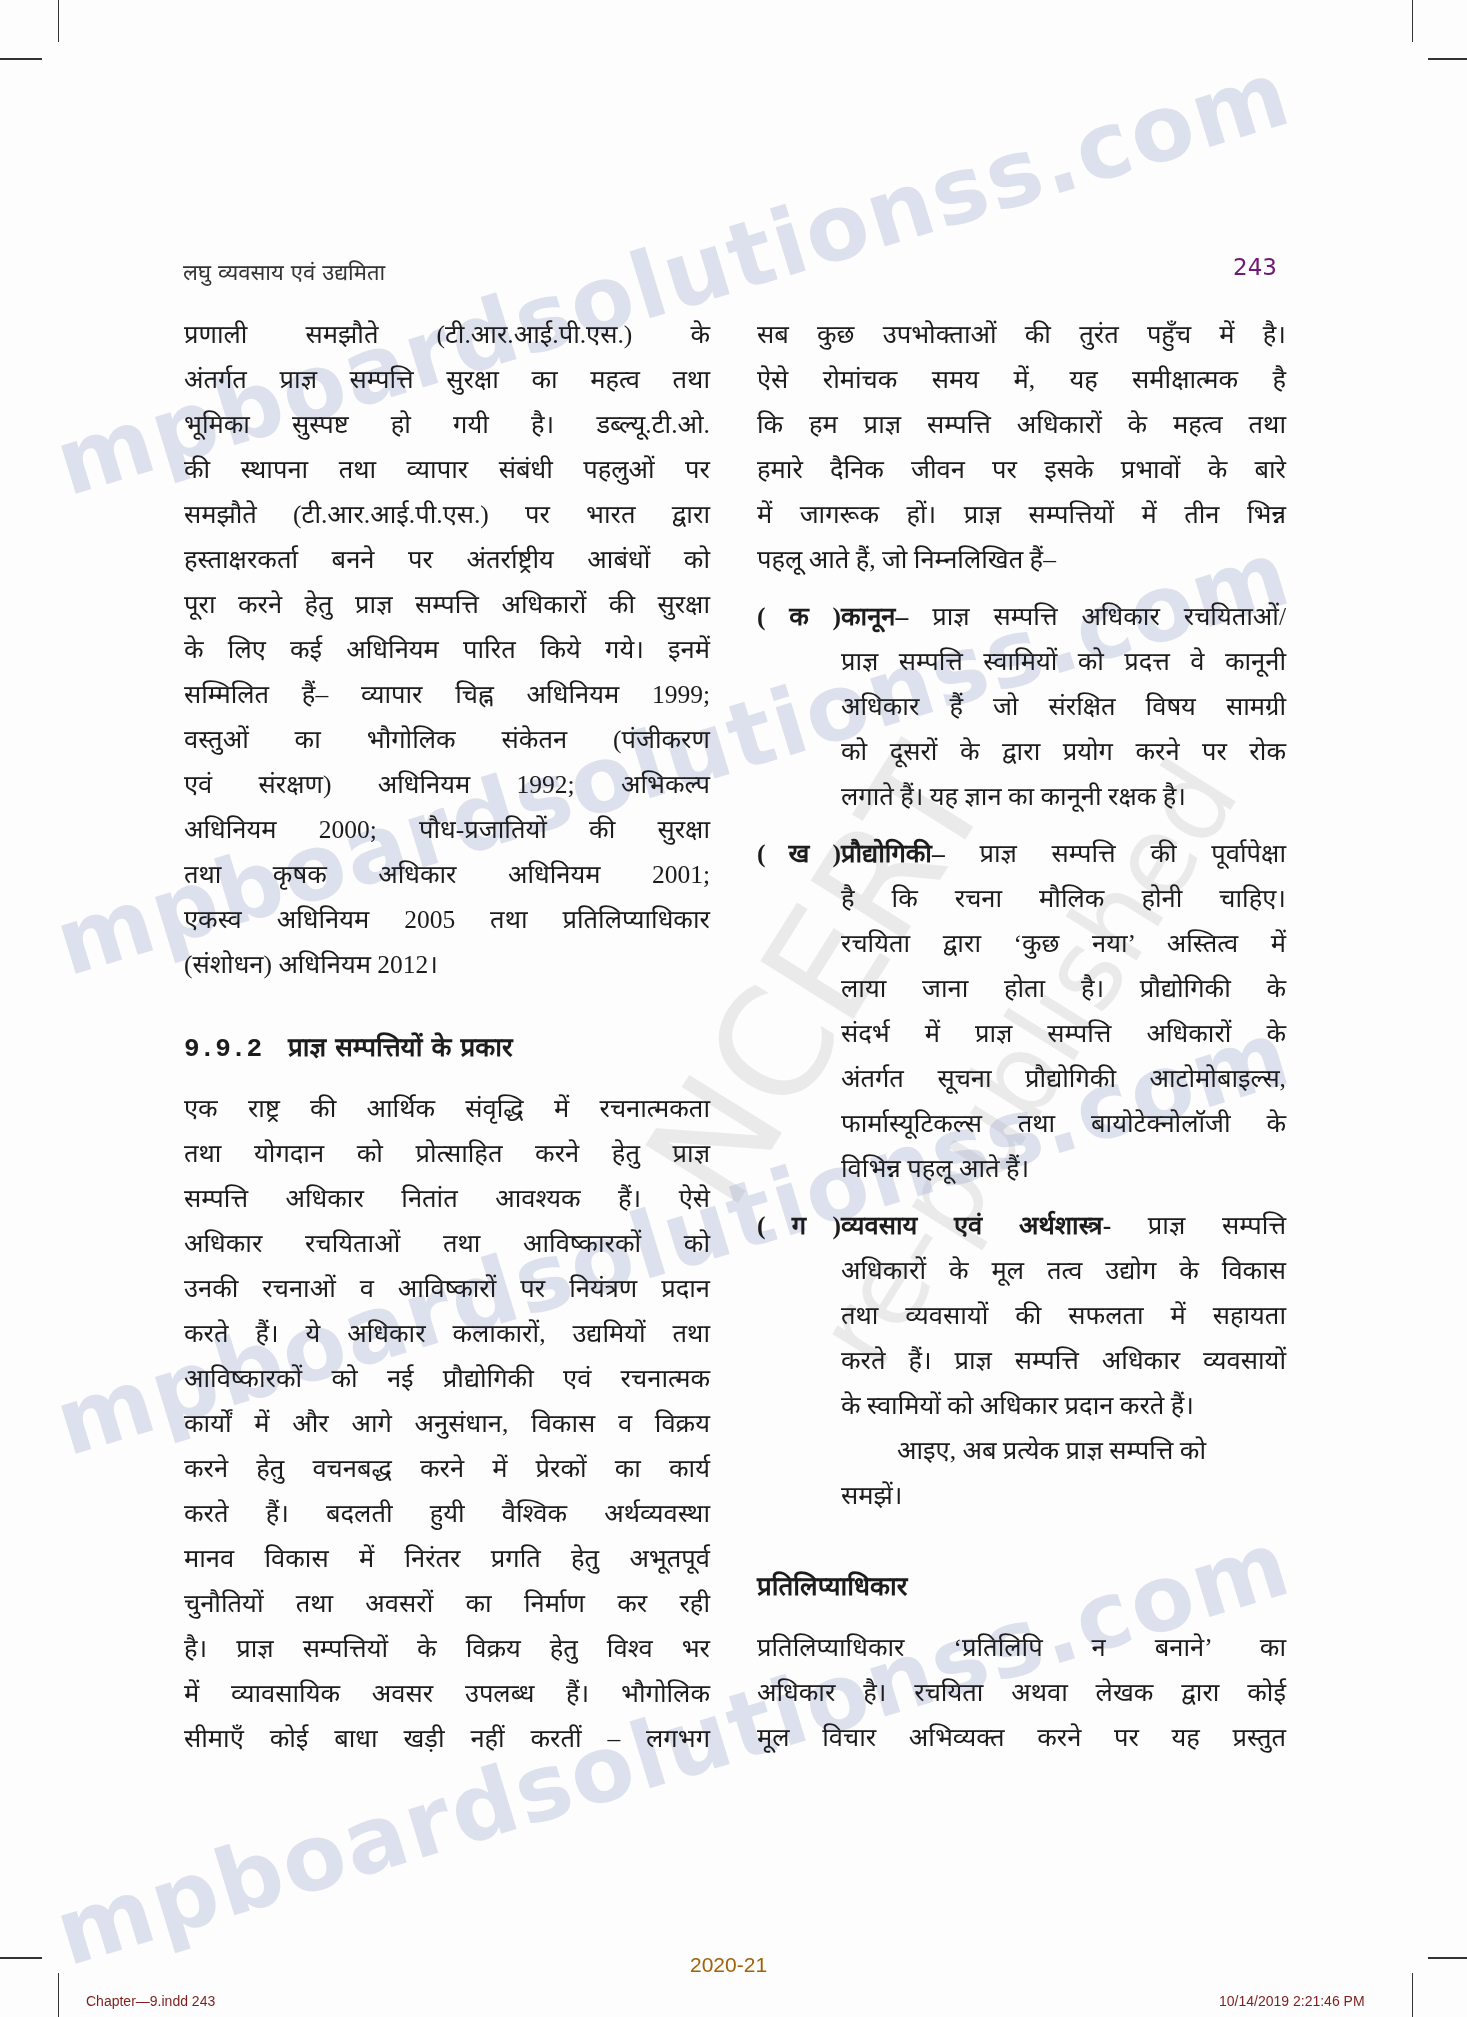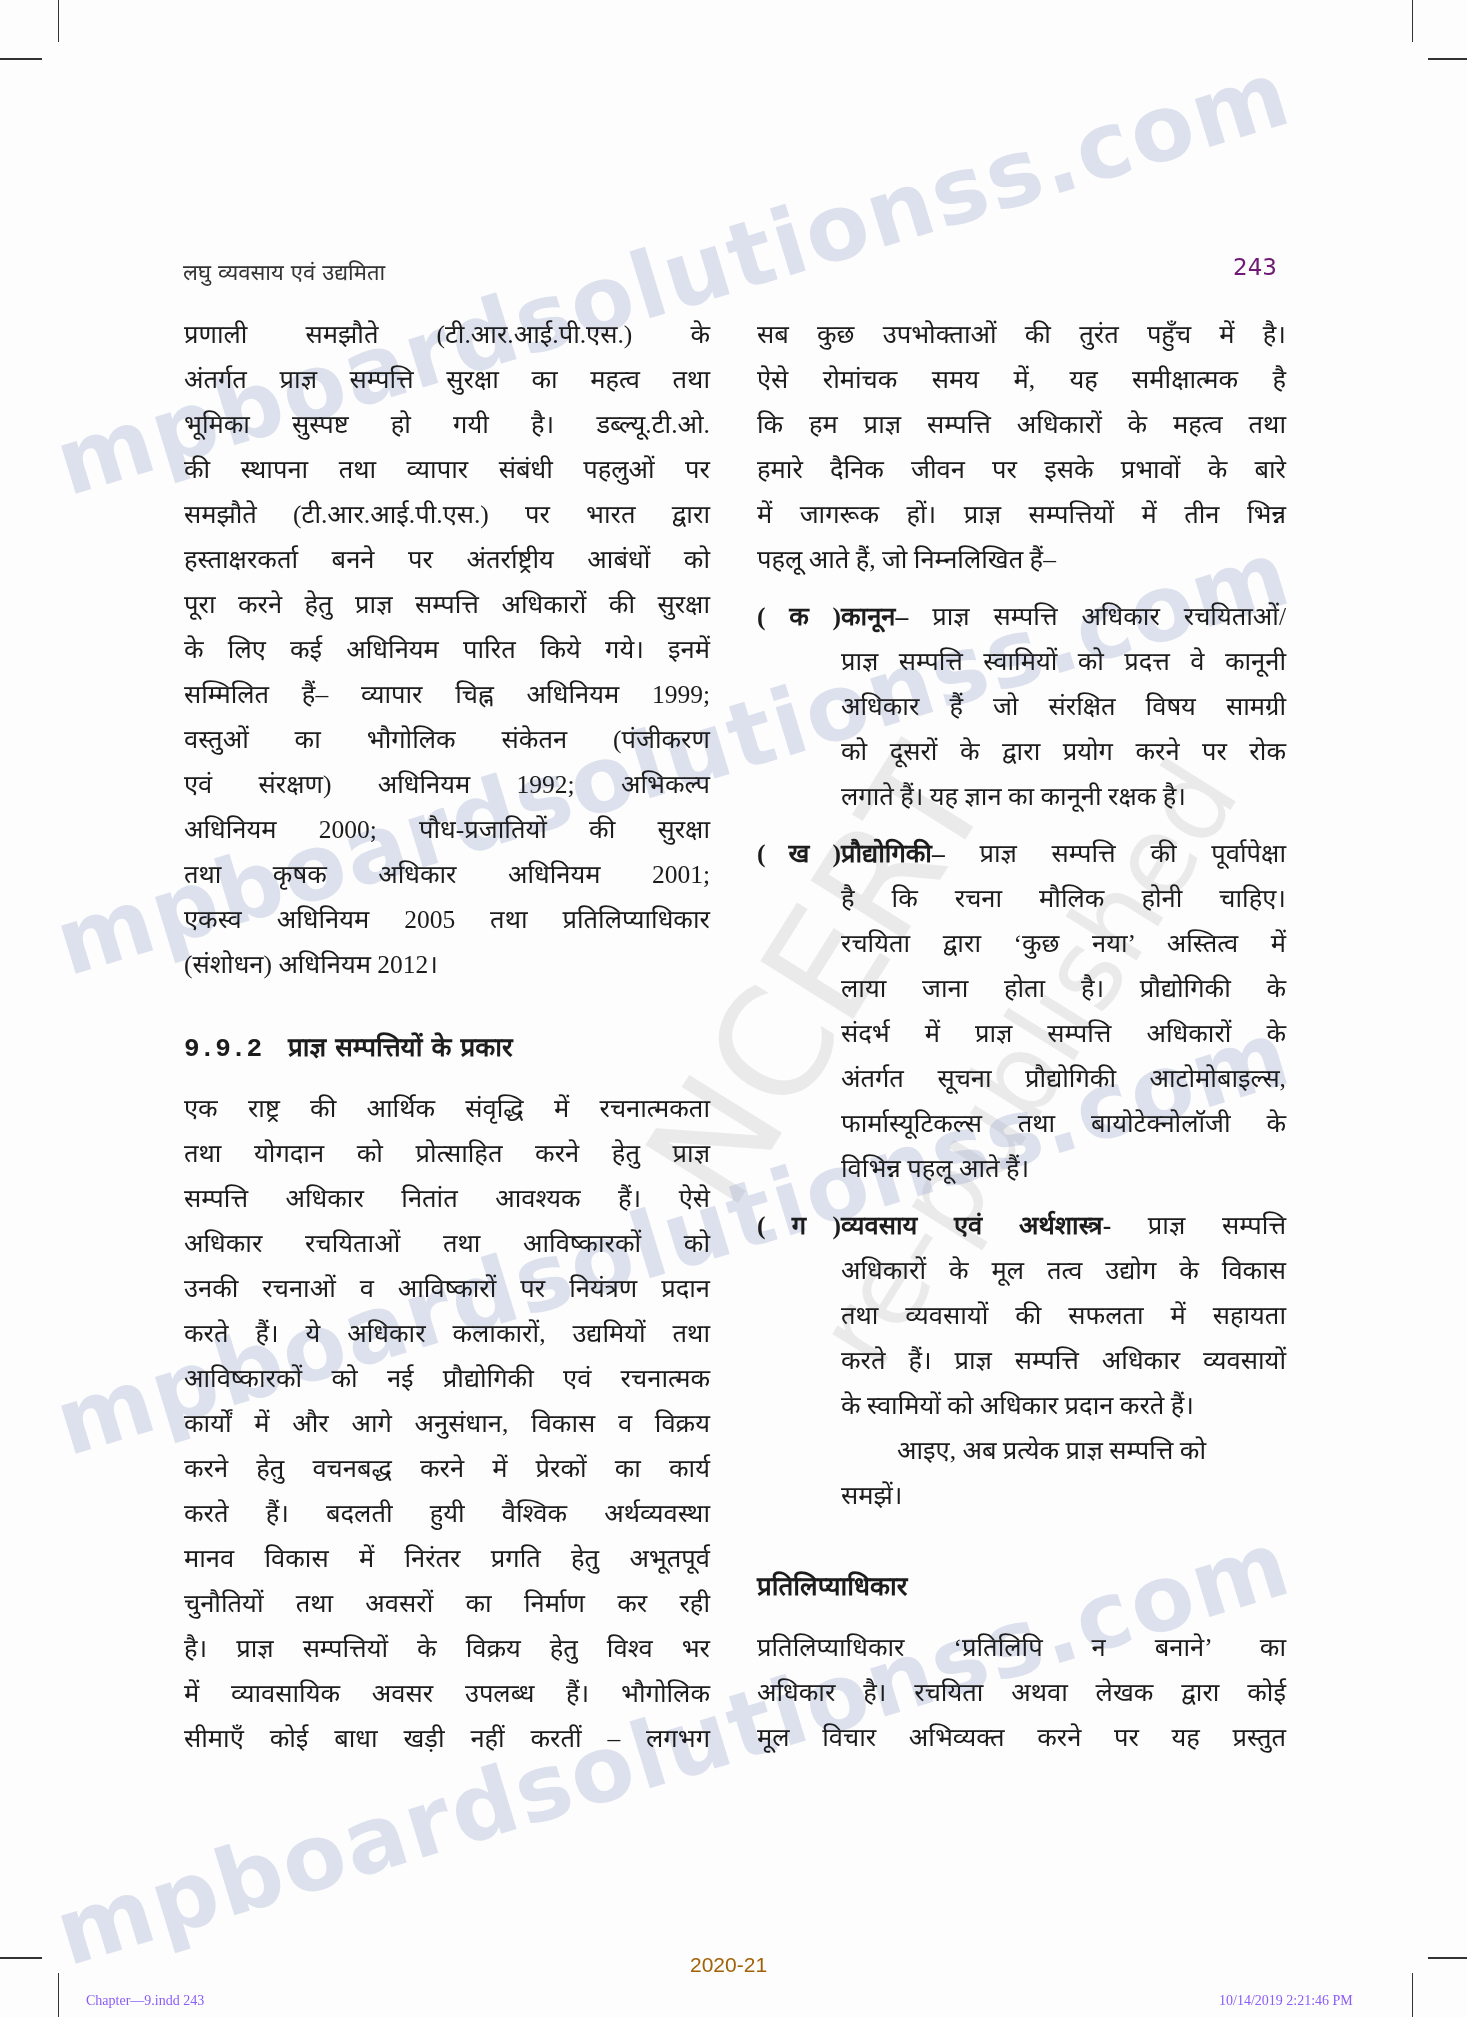--- a/index.html
+++ b/index.html
@@ -96,23 +96,23 @@
       position: absolute;
       top: 1953px;
       left: 690px;
       font-family: "Liberation Sans", sans-serif;
       font-size: 21px;
       color: #a16207;
     }
     .slug {
       position: absolute;
       top: 1993px;
-      font-family: Liberation Serif, serif;
+      font-family: Liberation Sans, sans-serif;
       font-size: 14px;
-      color: #8b5cf6;
+      color: #7f1d1d;
     }
     .slug.left { left: 86px; }
     .slug.right { left: 1219px; }
 
     
     .wm {
       position: absolute;
       font-family: "DejaVu Sans", sans-serif;
       font-weight: bold;
       color: #9aa8cc;

